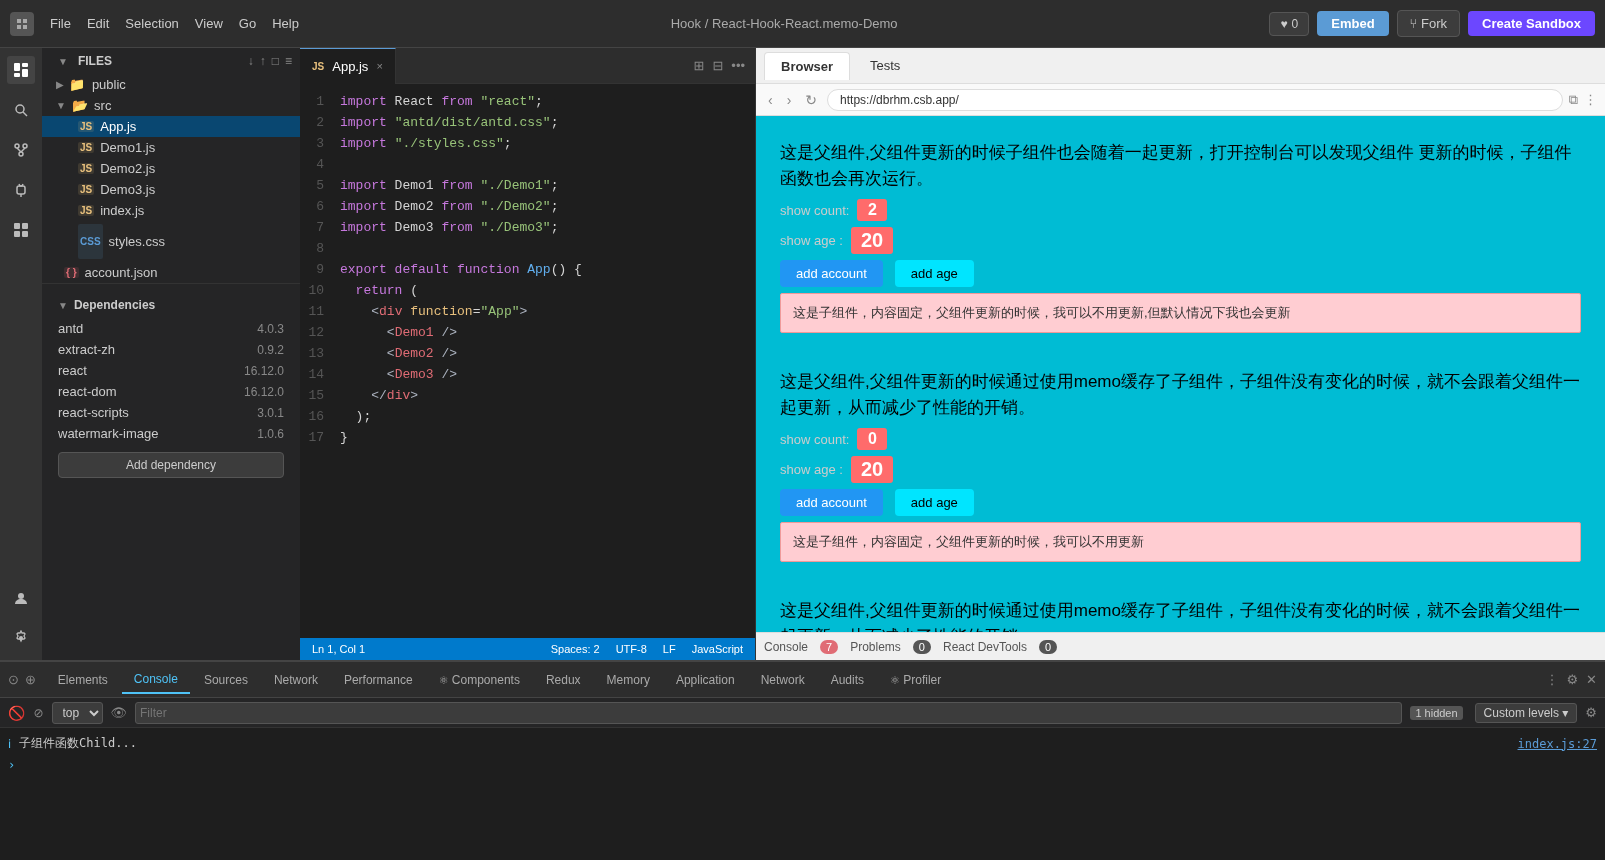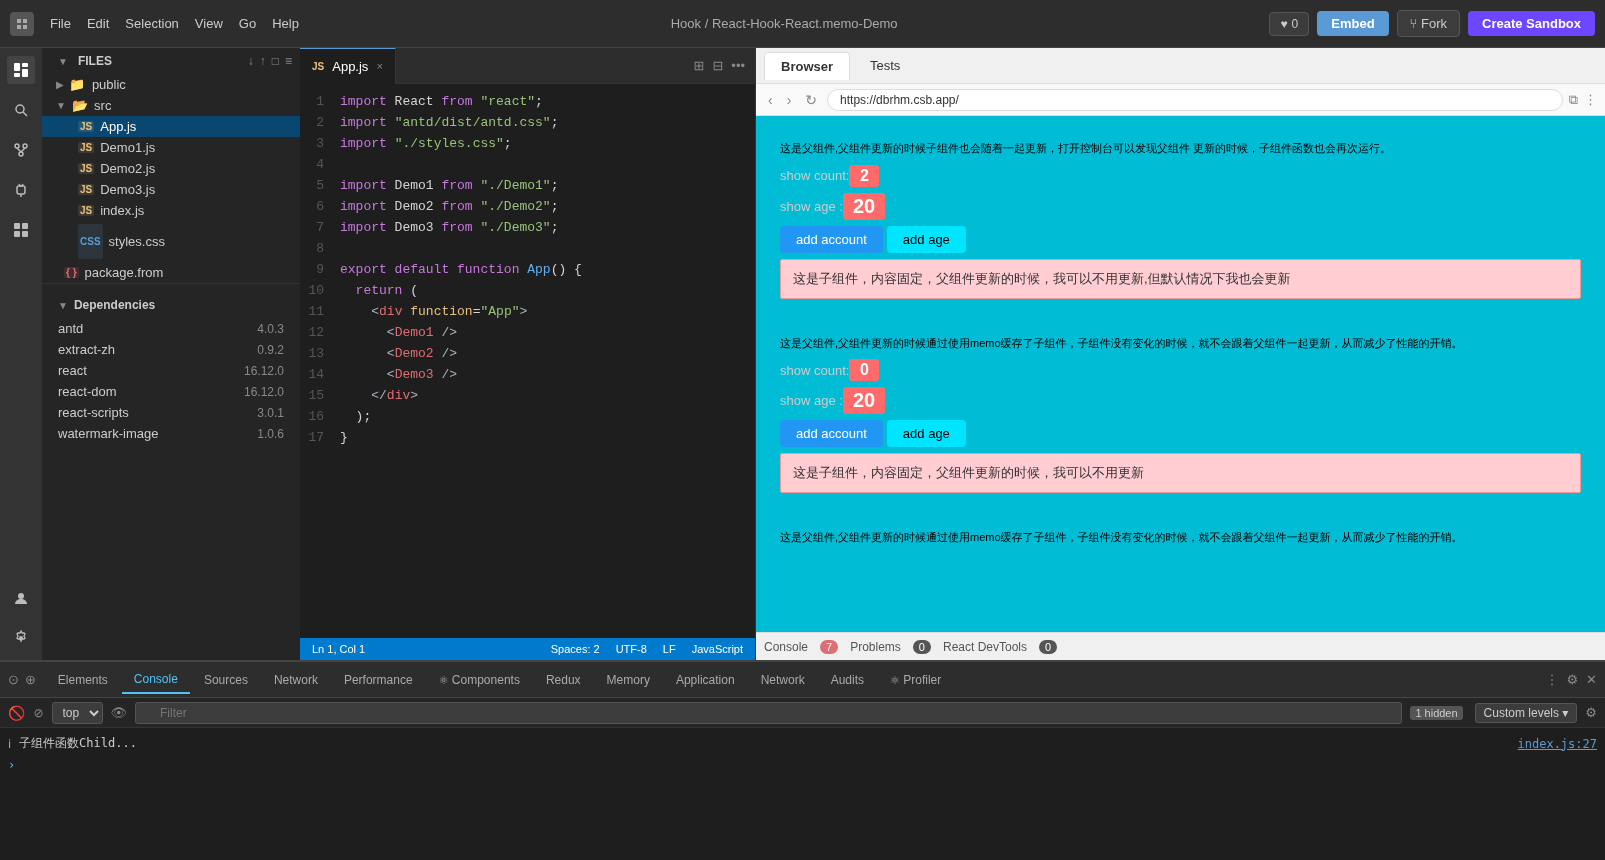--- a/index.html
+++ b/index.html
@@ -57,40 +57,40 @@
     #browser-tabs { display: flex; background: #f0f0f0; border-bottom: 1px solid #ddd; height: 36px; align-items: center; padding: 0 8px; gap: 4px; }
     .browser-tab { padding: 6px 16px; font-size: 13px; color: #333; cursor: pointer; border-radius: 4px 4px 0 0; }
     .browser-tab.active { background: #fff; border: 1px solid #ddd; border-bottom: none; font-weight: 600; }
     #browser-address-bar { display: flex; align-items: center; background: #f9f9f9; border-bottom: 1px solid #ddd; padding: 4px 8px; gap: 6px; height: 32px; }
     .nav-btn { color: #888; cursor: pointer; font-size: 14px; padding: 2px 4px; }
     #address-input { flex: 1; background: white; border: 1px solid #ddd; border-radius: 12px; padding: 3px 12px; font-size: 12px; color: #333; }
     .browser-action-icons { display: flex; gap: 6px; color: #888; margin-left: auto; }
 
     #browser-content { flex: 1; background: #00bcd4; overflow-y: auto; padding: 12px; display: flex; flex-direction: column; gap: 12px; }
     .demo-block { background: #00bcd4; padding: 12px; }
-    .demo-text { color: #000; font-size: 11px; margin-bottom: 8px; line-height: 1.5; }
-    .demo-row { display: flex; align-items: center; margin-bottom: 6px; }
+    .demo-text { color: #000; font-size: 17px; margin-bottom: 8px; line-height: 1.5; }
+    .demo-row { display: flex; align-items: center; gap: 8px; margin-bottom: 6px; }
     .count-box { background: #ff6b6b; color: white; padding: 2px 8px; border-radius: 3px; font-size: 16px; font-weight: bold; min-width: 30px; text-align: center; }
     .age-box { background: #ff6b6b; color: white; padding: 2px 10px; border-radius: 3px; font-size: 20px; font-weight: bold; min-width: 36px; text-align: center; }
     .demo-btn-blue { background: #2196f3; color: white; border: none; border-radius: 4px; padding: 6px 16px; cursor: pointer; font-size: 13px; margin-right: 4px; }
     .demo-btn-cyan { background: #00e5ff; color: #000; border: none; border-radius: 4px; padding: 6px 16px; cursor: pointer; font-size: 13px; }
     .child-block { background: #ffcdd2; border: 1px solid #ef9a9a; padding: 10px 12px; border-radius: 2px; font-size: 13px; color: #333; margin-top: 6px; }
 
     
     #devtools { height: 200px; background: #1e1e1e; border-top: 2px solid #444; display: flex; flex-direction: column; }
     #devtools-tabs-bar { display: flex; align-items: center; background: #2d2d2d; border-bottom: 1px solid #444; height: 36px; padding: 0 8px; gap: 2px; overflow-x: auto; }
     .devtools-tab { padding: 6px 12px; font-size: 12px; color: #aaa; cursor: pointer; white-space: nowrap; }
     .devtools-tab.active { color: #4fc3f7; border-bottom: 2px solid #4fc3f7; }
     .devtools-tab-icons { margin-left: auto; display: flex; gap: 8px; color: #888; }
 
     #console-toolbar { display: flex; align-items: center; background: #252526; border-bottom: 1px solid #333; height: 30px; padding: 0 8px; gap: 8px; }
     .console-icon { color: #888; cursor: pointer; font-size: 14px; }
     #console-select { background: #3c3c3c; border: 1px solid #555; color: #ccc; padding: 2px 6px; font-size: 12px; border-radius: 3px; }
     #eye-icon { color: #888; cursor: pointer; }
-    #filter-input { background: #3c3c3c; border: 1px solid #555; color: #ccc; padding: 3px 24px; font-size: 12px; border-radius: 3px; flex: 1; }
+    #filter-input { background: #3c3c3c; border: 1px solid #555; color: #ccc; padding: 3px 4px; font-size: 12px; border-radius: 3px; flex: 1; }
 
     #console-content { flex: 1; overflow-y: auto; padding: 4px 0; }
     .console-line { display: flex; align-items: center; padding: 3px 8px; gap: 8px; font-family: monospace; font-size: 12px; color: #ccc; }
     .console-link { color: #5b9bd5; margin-left: auto; text-decoration: underline; cursor: pointer; }
     .console-prompt { color: #4fc3f7; }
 
     
     #status-bar { height: 22px; background: #007acc; display: flex; align-items: center; padding: 0 12px; font-size: 11px; color: #fff; gap: 16px; }
     #status-bar .right { margin-left: auto; display: flex; gap: 16px; }
 
@@ -243,21 +243,21 @@
         <div class="file-item" style="padding-left:36px;">
           <span style="color:#e8c07d; font-size:10px; font-weight:bold; background:#e8c07d22; border-radius:2px; padding:0 2px;">JS</span>
           <span>index.js</span>
         </div>
         <div class="file-item" style="padding-left:36px;">
           <span style="color:#5b9bd5; font-size:10px; font-weight:bold; background:#5b9bd522; border-radius:2px; padding:12px 2px;">CSS</span>
           <span>styles.css</span>
         </div>
         <div class="file-item" style="padding-left:22px;">
           <span style="color:#e06c75; font-size:10px; font-weight:bold; background:#e06c7522; border-radius:2px; padding:0 2px;">{ }</span>
-          <span>package.from</span>
+          <span>account.json</span>
         </div>
 
         <div id="deps-section">
           <div id="deps-header">
             <span style="color:#888; font-size:10px;">▼</span>
             <span>Dependencies</span>
           </div>
           <div class="dep-item">
             <span>antd</span>
             <span class="dep-version">4.0.3</span>
@@ -275,20 +275,21 @@
             <span class="dep-version">16.12.0</span>
           </div>
           <div class="dep-item">
             <span>react-scripts</span>
             <span class="dep-version">3.0.1</span>
           </div>
           <div class="dep-item">
             <span>watermark-image</span>
             <span class="dep-version">1.0.6</span>
           </div>
+          <button id="add-dep-btn">Add dependency</button>
         </div>
       </div>
     </div>
 
     <div id="editor-area">
       <div id="editor-tabs">
         <div class="editor-tab active">
           <span style="color:#e8c07d; font-size:10px; font-weight:bold;">JS</span>
           <span>App.js</span>
           <span class="tab-close">×</span>

